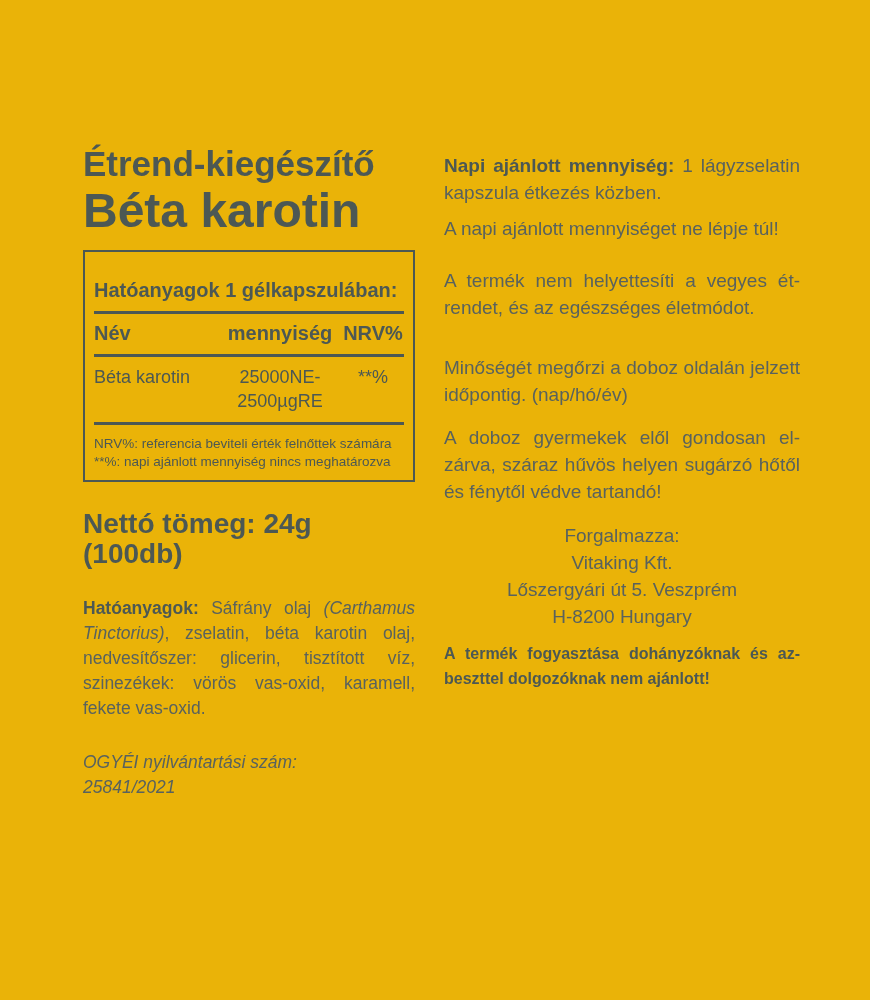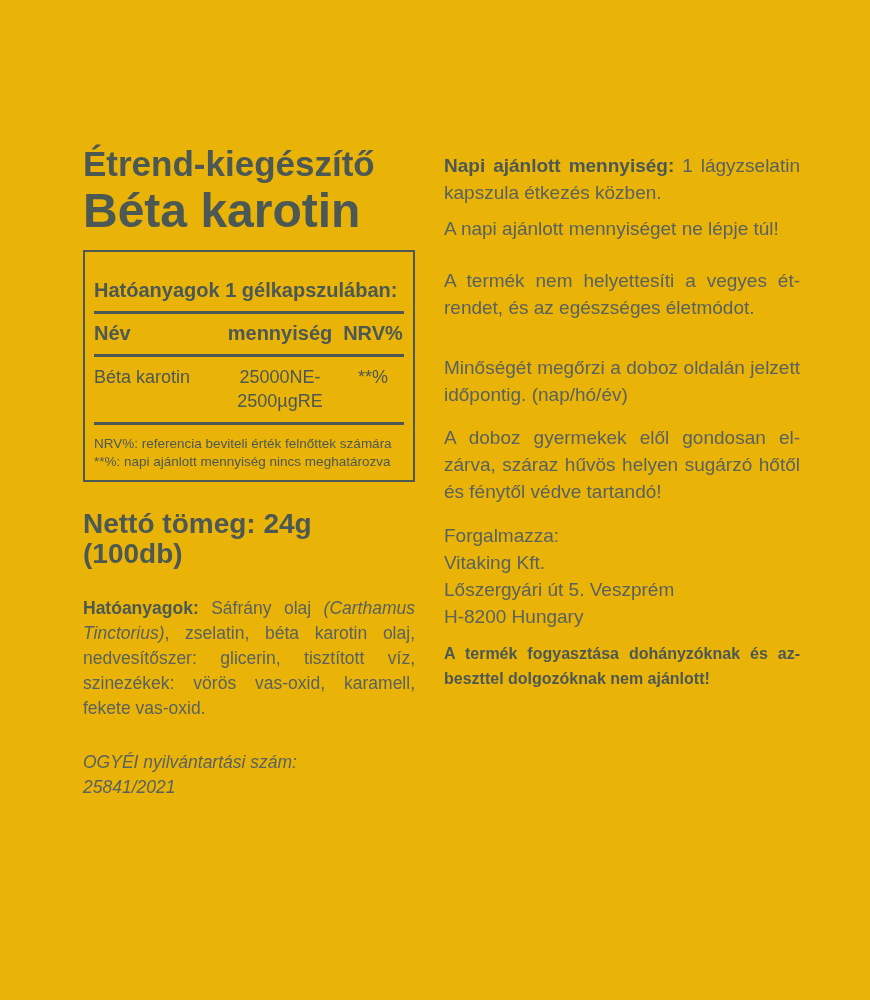--- a/index.html
+++ b/index.html
@@ -111,21 +111,21 @@
   }
   .p-right { margin: 0 0 22px 0; }
   .p-dosage { margin-bottom: 9px; }
   .p-dosage .lbl { font-weight: bold; color: #4c5854; }
   .p-limit { margin-bottom: 25px; }
   .p-substitute { margin-bottom: 33px; }
   .p-quality { margin-bottom: 16px; }
   .p-storage { margin-bottom: 17px; }
   .p-distributor {
     margin-bottom: 11px;
-    text-align: left;
+    text-align: center;
   }
   .p-smokers {
     font-size: 16px;
     font-weight: bold;
     color: #4c5854;
     line-height: 25px;
     margin: 0;
   }
 </style>
 </head>

